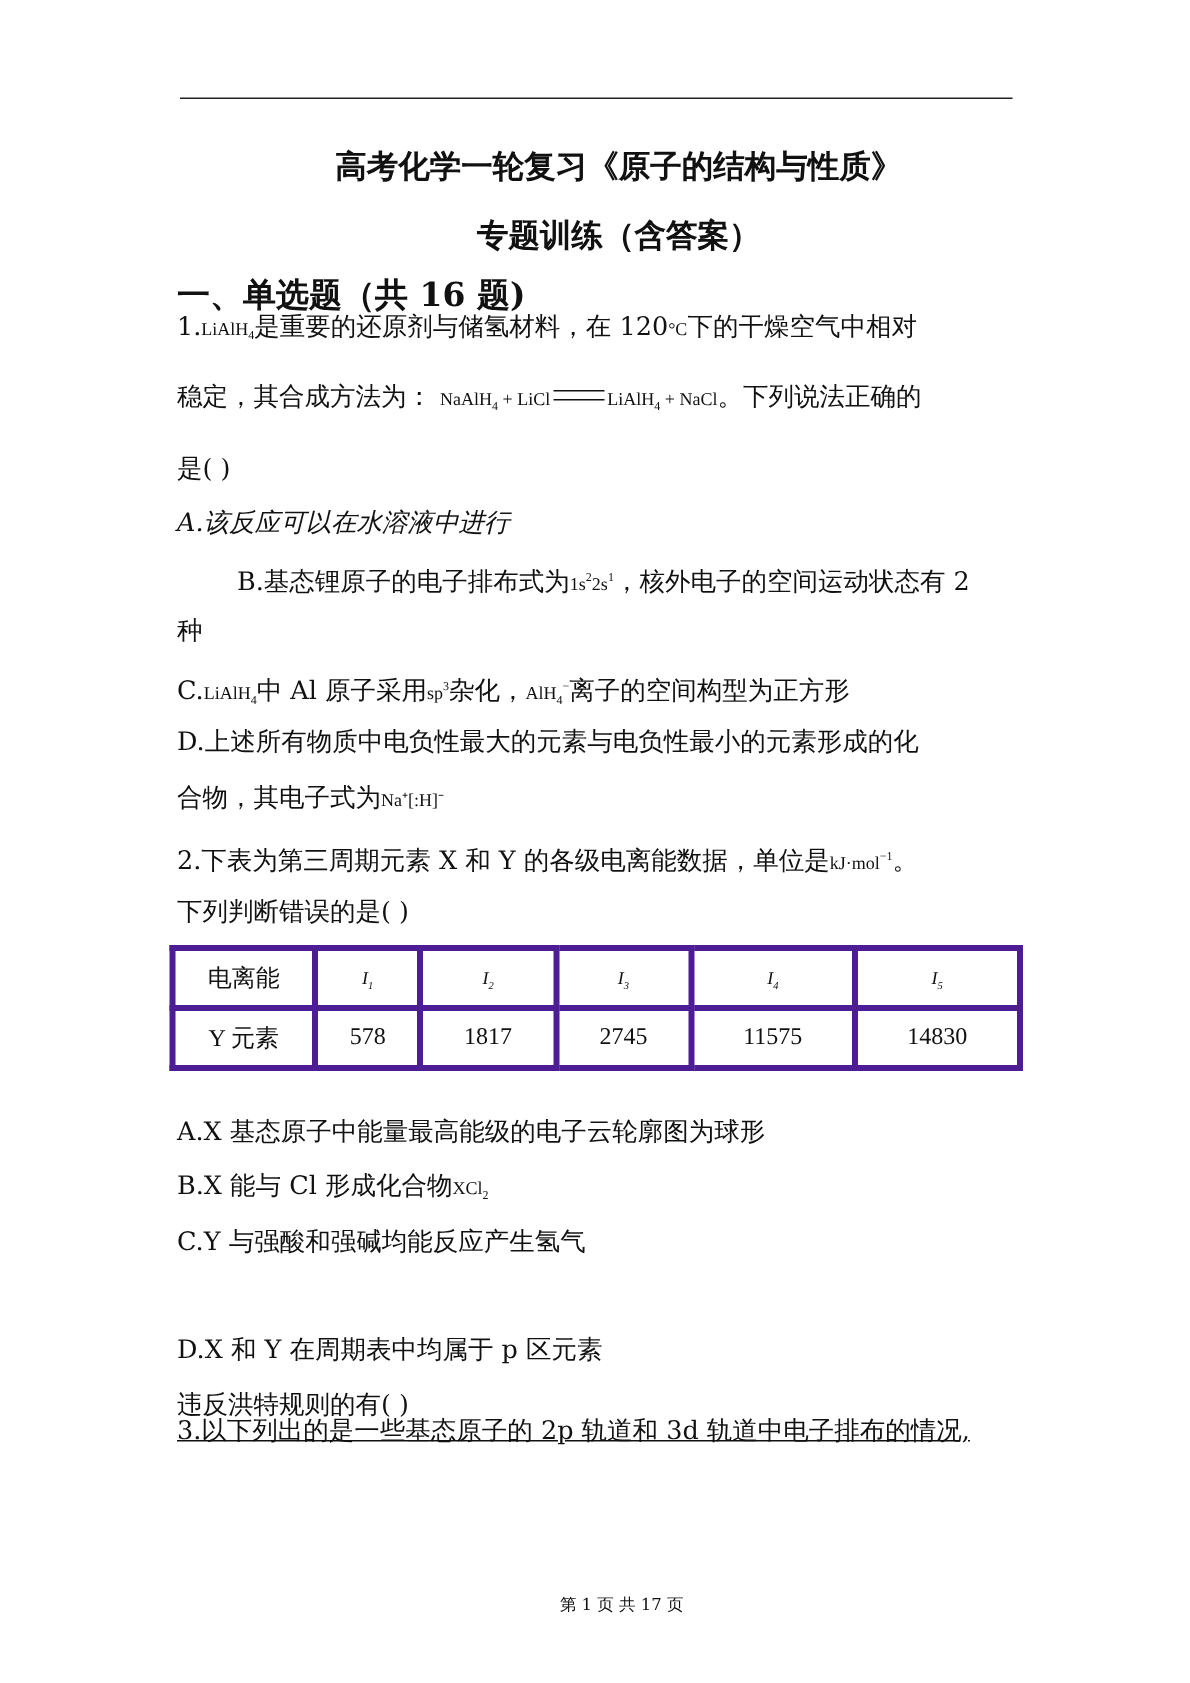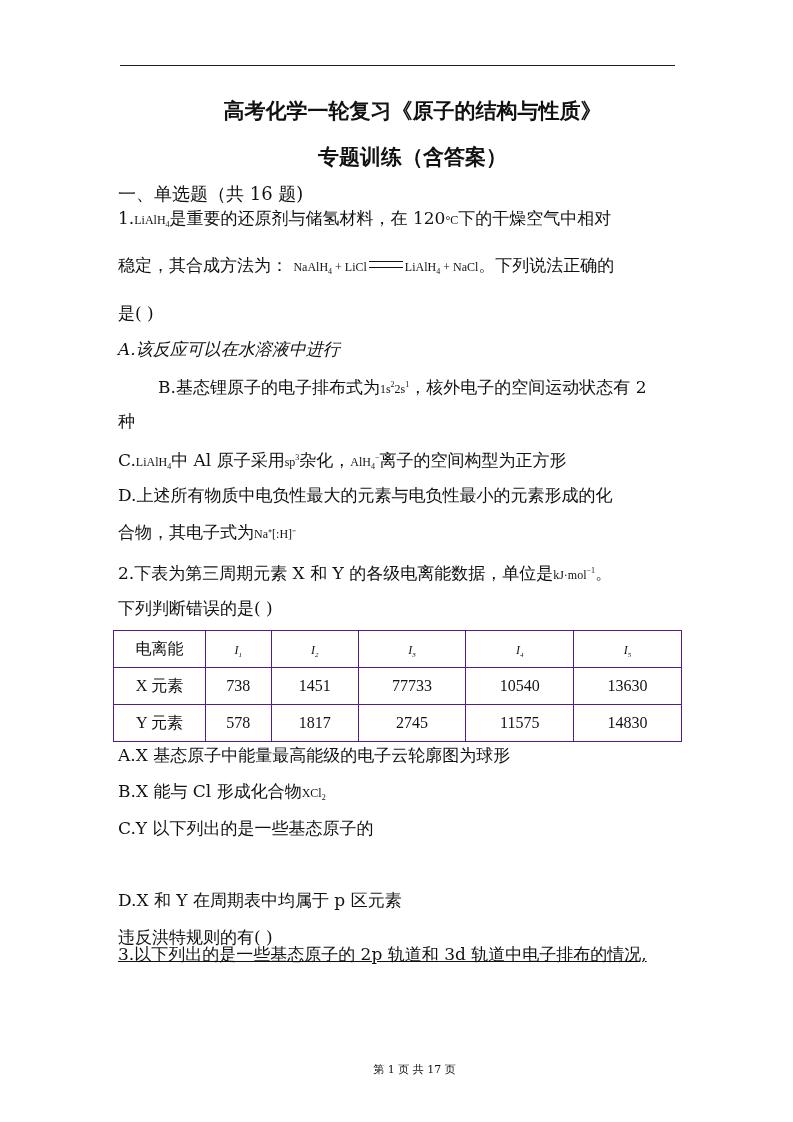--- a/index.html
+++ b/index.html
@@ -2,28 +2,28 @@
 <html><head>
 <meta charset="utf-8">
 <style>
   html, body { margin:0; padding:0; background:#ffffff; }
   body { width:793px; height:1122px; position:relative; overflow:hidden;
          font-family:"DejaVu Serif", "Liberation Serif", serif; color:#111; }
   .hr-top { position:absolute; left:120px; top:65px; width:555px; height:0; border-top:1px solid #222; }
   .title { position:absolute; left:0; width:793px; text-align:center; font-weight:bold; font-size:21px;padding-left:16px; }
   .t1 { top:97px; }
   .t2 { top:143px; }
-  .section { position:absolute; left:118px; top:182px; font-weight:normal; font-size:18px; }
+  .section { position:absolute; left:118px; top:182px; font-weight:bold; font-size:22px; }
   .line { position:absolute; left:118px; font-size:17px; white-space:nowrap; line-height:22px; }
   .chem { font-family:"Liberation Serif", serif; font-size:12px; }
   .sub { font-size:8px; vertical-align:-3px; }
   .sup { font-size:8px; vertical-align:6px; }
   .eq { display:inline-block; width:34px; height:5px; border-top:1px solid #111; border-bottom:1px solid #111; vertical-align:3px; margin:0 2px; }
   table.ie { position:absolute; left:113px; top:630px; width:569px; border-collapse:collapse; font-size:16px; }
-  table.ie td { border:1px solid #4c1d95; height:36px; text-align:center; padding:0; font-family:"Liberation Serif", serif; }
+  table.ie td { border:4px solid #4c1d95; height:36px; text-align:center; padding:0; font-family:"Liberation Serif", serif; }
   table.ie td.first { width:91px; }
   .ital { font-style:italic; font-size:12px; }
   .ital .sub { font-size:7px; }
   .footer { position:absolute; left:0; width:793px; top:1062px; text-align:center; font-size:11px;margin-left:18px; }
 </style>
 </head>
 <body>
 
 <div class="hr-top"></div>
 
@@ -61,41 +61,33 @@
   <tbody>
       <tr>
     <td class="first">电离能</td>
     <td><span class="ital"><span>I</span><span class="sub">1</span></span></td>
     <td><span class="ital"><span>I</span><span class="sub">2</span></span></td>
     <td><span class="ital"><span>I</span><span class="sub">3</span></span></td>
     <td><span class="ital"><span>I</span><span class="sub">4</span></span></td>
     <td><span class="ital"><span>I</span><span class="sub">5</span></span></td>
   </tr>
   <tr>
-    <td class="first">X 元素</td>
-    <td>738</td>
-    <td>1451</td>
-    <td>77733</td>
-    <td>10540</td>
-    <td>13630</td>
-  </tr>
-  <tr>
     <td class="first">Y 元素</td>
     <td>578</td>
     <td>1817</td>
     <td>2745</td>
     <td>11575</td>
     <td>14830</td>
   </tr>
 </tbody>
   </table>
 
 <div class="line" style="top:744px;">A.X 基态原子中能量最高能级的电子云轮廓图为球形</div>
 <div class="line" style="top:780px;">
   <span>B.X 能与 Cl 形成化合物</span><span class="chem"><span>XCl</span><span class="sub">2</span></span>
 </div>
-<div class="line" style="top:817px;">C.Y 以下列出的是一些基态原子的</div>
+<div class="line" style="top:817px;">C.Y 与强酸和强碱均能反应产生氢气</div>
 <div class="line" style="top:853px;margin-top:36px;">D.X 和 Y 在周期表中均属于 p 区元素</div>
 
 <div class="line" style="top:943px;text-decoration:underline;">3.以下列出的是一些基态原子的 2p 轨道和 3d 轨道中电子排布的情况,</div>
 <div class="line" style="top:926px;">违反洪特规则的有(   )</div>
 
 <div class="footer">第 1 页 共 17 页</div>
 
 </body></html>

